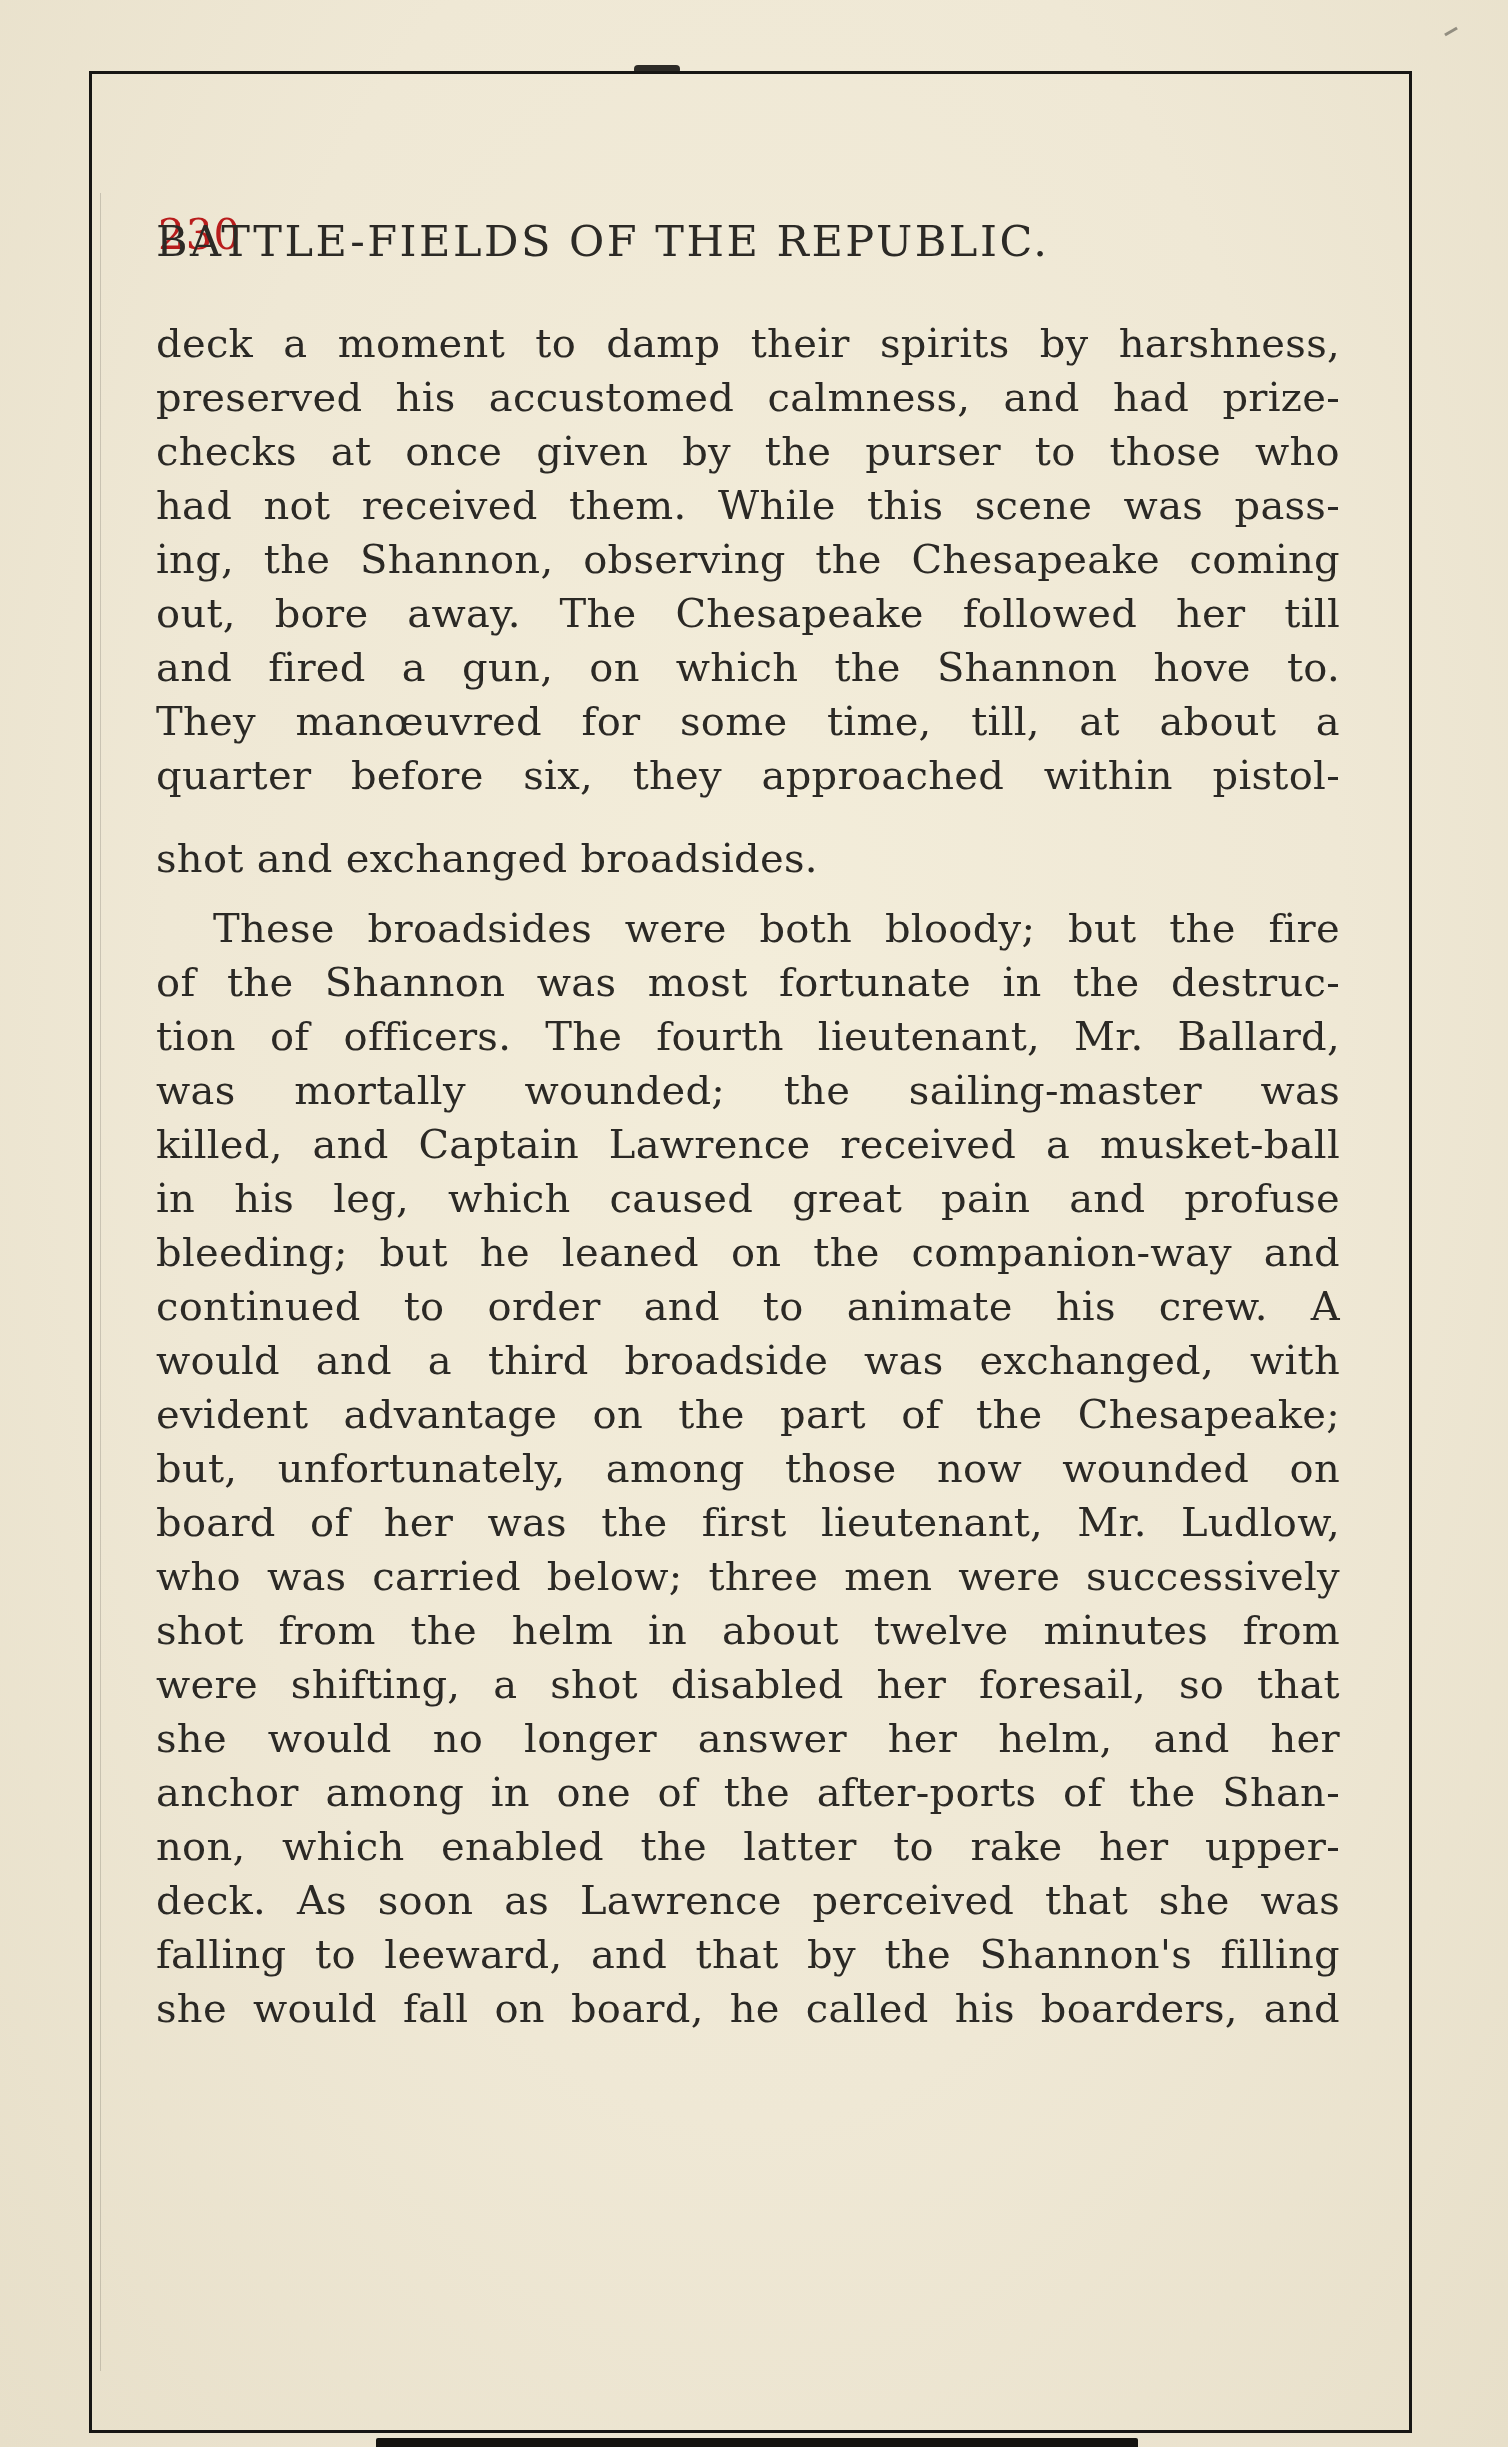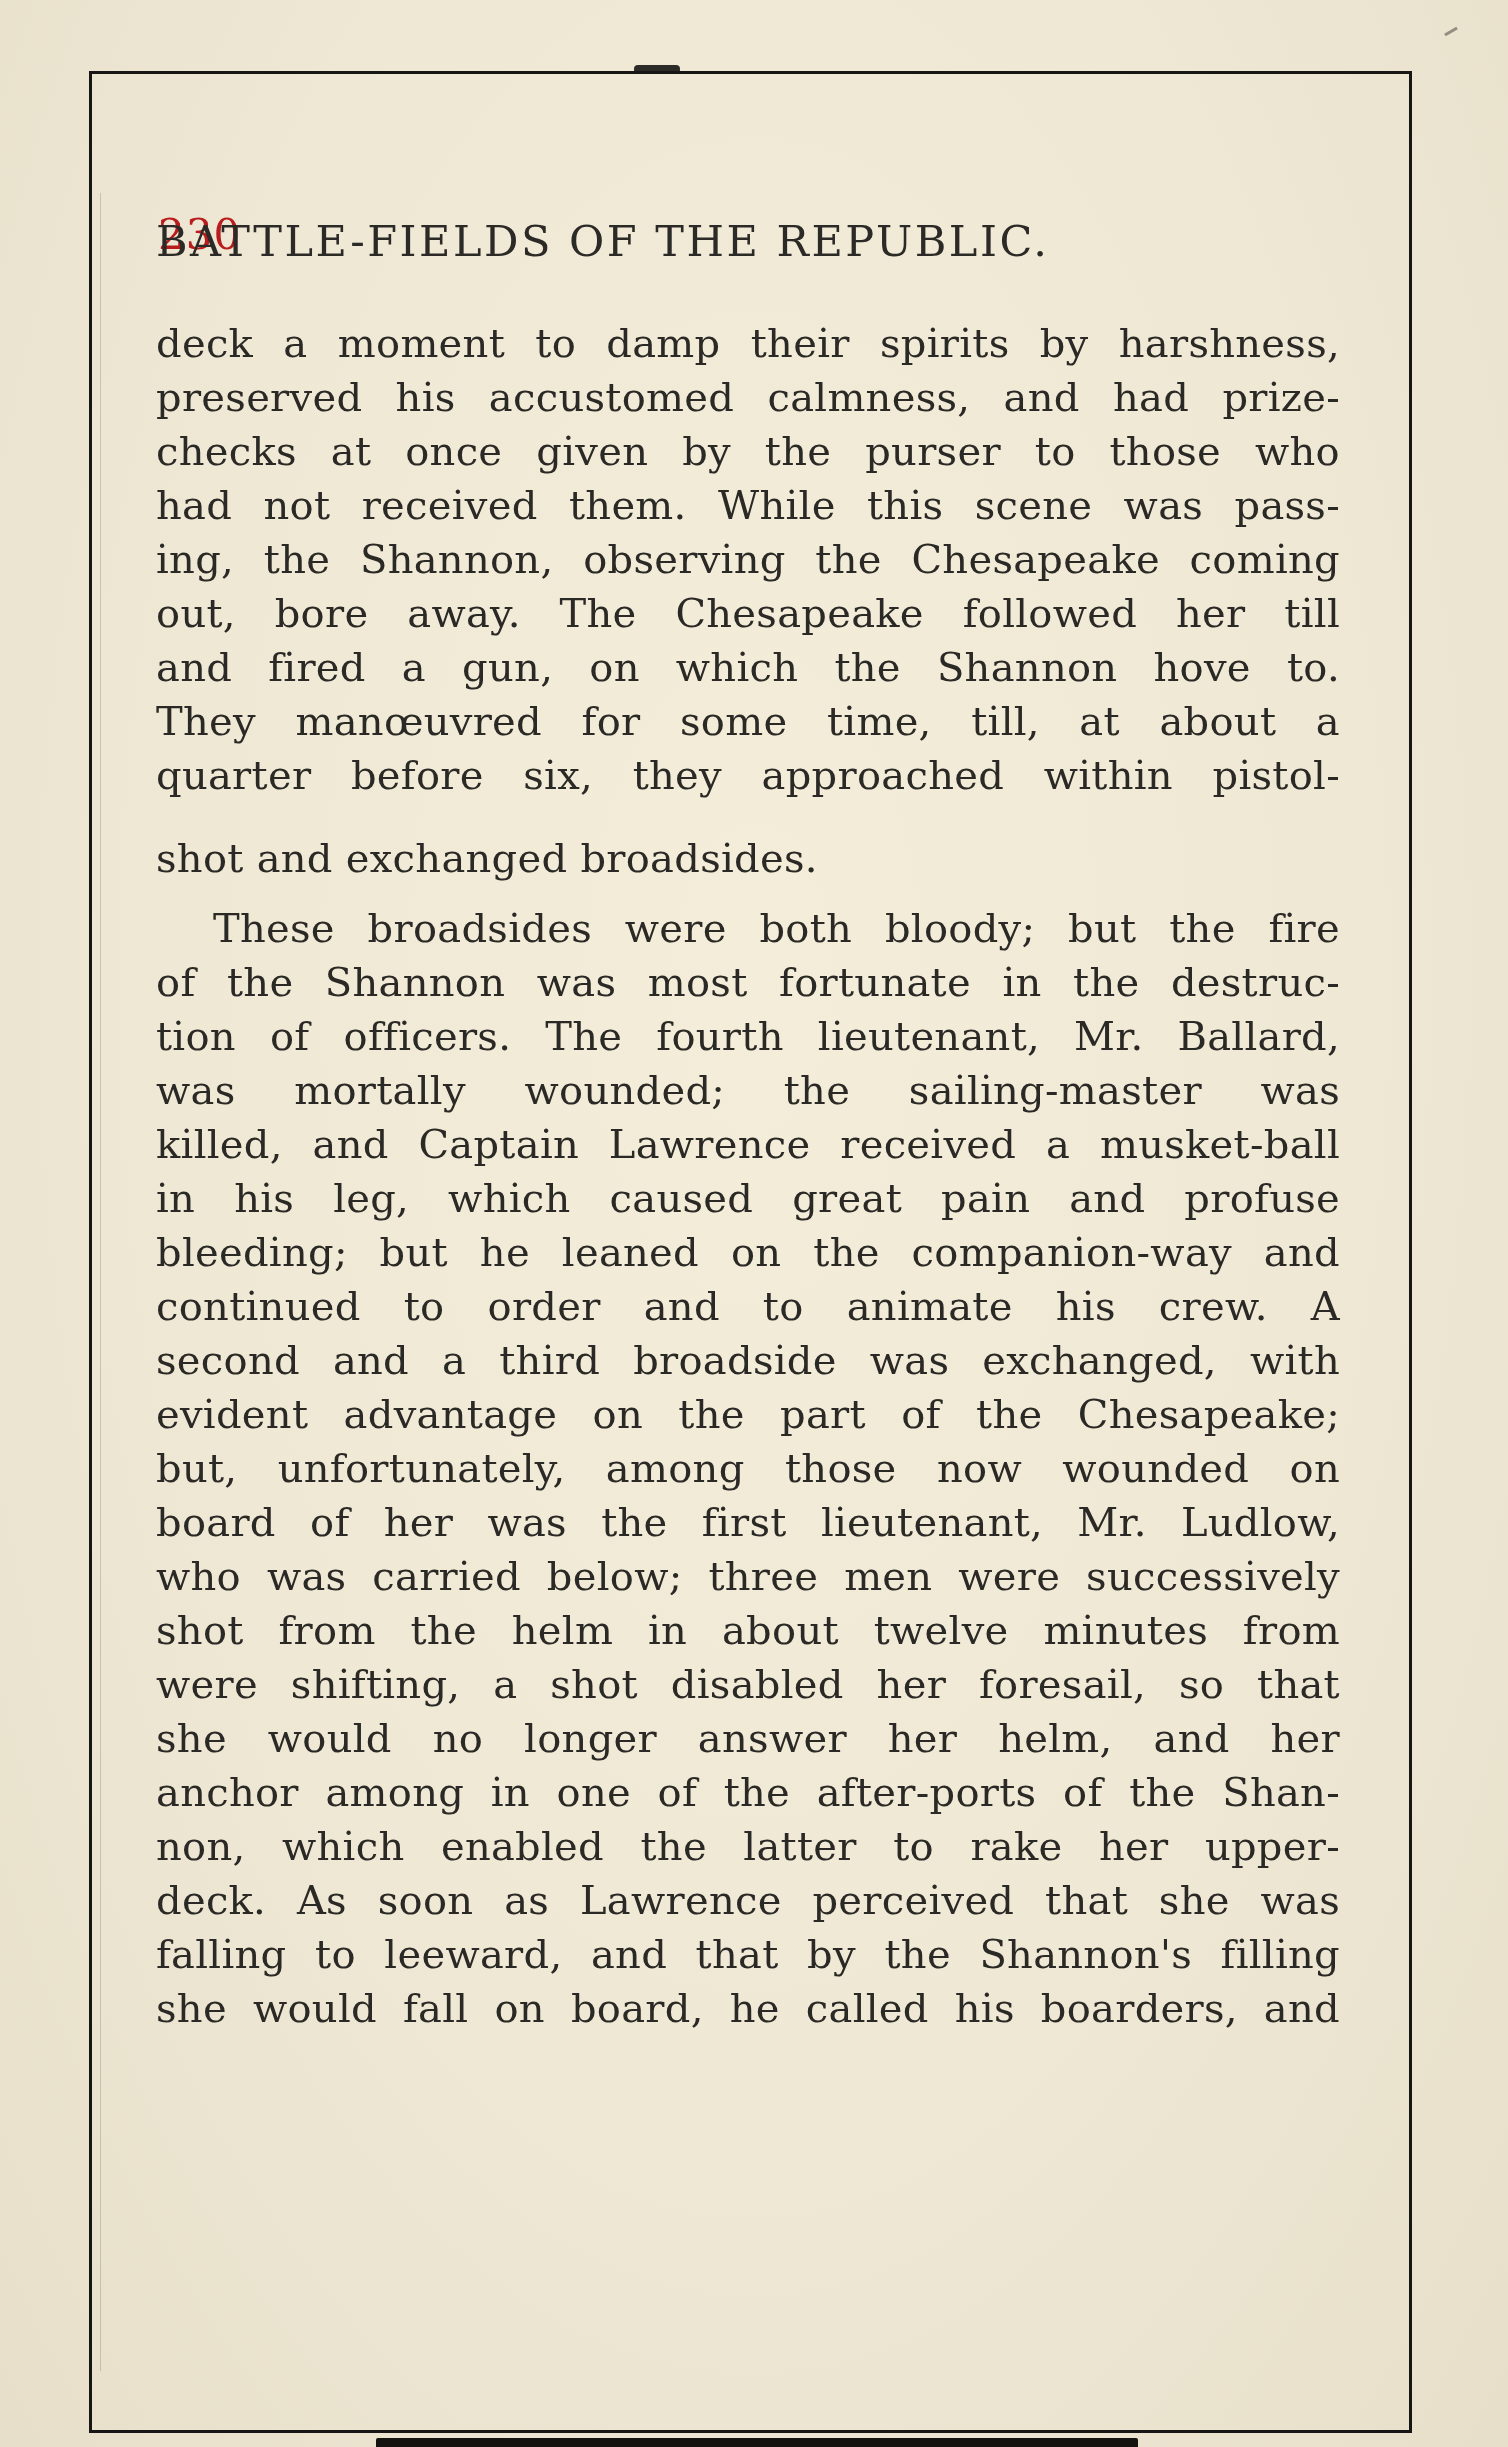--- a/index.html
+++ b/index.html
@@ -148,21 +148,21 @@
       </div>
       <div class="paragraph">
         <div class="line indent">These broadsides were both bloody; but the fire</div>
         <div class="line">of the Shannon was most fortunate in the destruc-</div>
         <div class="line">tion of officers.  The fourth lieutenant, Mr. Ballard,</div>
         <div class="line">was mortally wounded;  the sailing-master was</div>
         <div class="line">killed, and Captain Lawrence received a musket-ball</div>
         <div class="line">in his leg, which caused great pain and profuse</div>
         <div class="line">bleeding; but he leaned on the companion-way and</div>
         <div class="line">continued to order and to animate his crew.  A</div>
-        <div class="line">second and a third broadside was exchanged, with</div>
+        <div class="line">would and a third broadside was exchanged, with</div>
         <div class="line">evident advantage on the part of the Chesapeake;</div>
         <div class="line">but, unfortunately, among those now wounded on</div>
         <div class="line">board of her was the first lieutenant, Mr. Ludlow,</div>
         <div class="line">who was carried below; three men were successively</div>
         <div class="line">shot from the helm in about twelve minutes from</div>
         <div class="line">were shifting, a shot disabled her foresail, so that</div>
         <div class="line">she would no longer answer her helm, and her</div>
         <div class="line">anchor among in one of the after-ports of the Shan-</div>
         <div class="line">non, which enabled the latter to rake her upper-</div>
         <div class="line">deck.  As soon as Lawrence perceived that she was</div>

